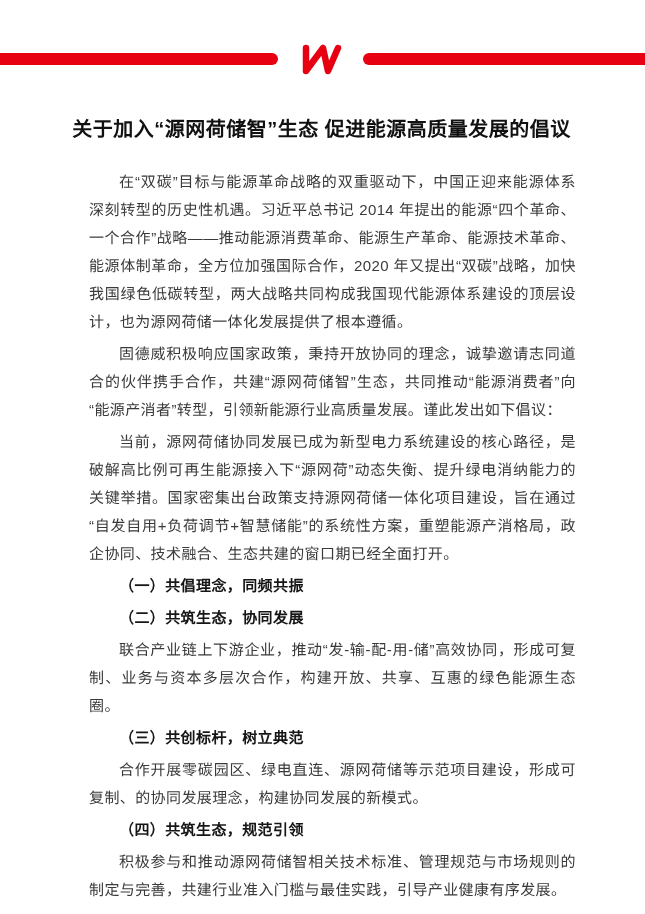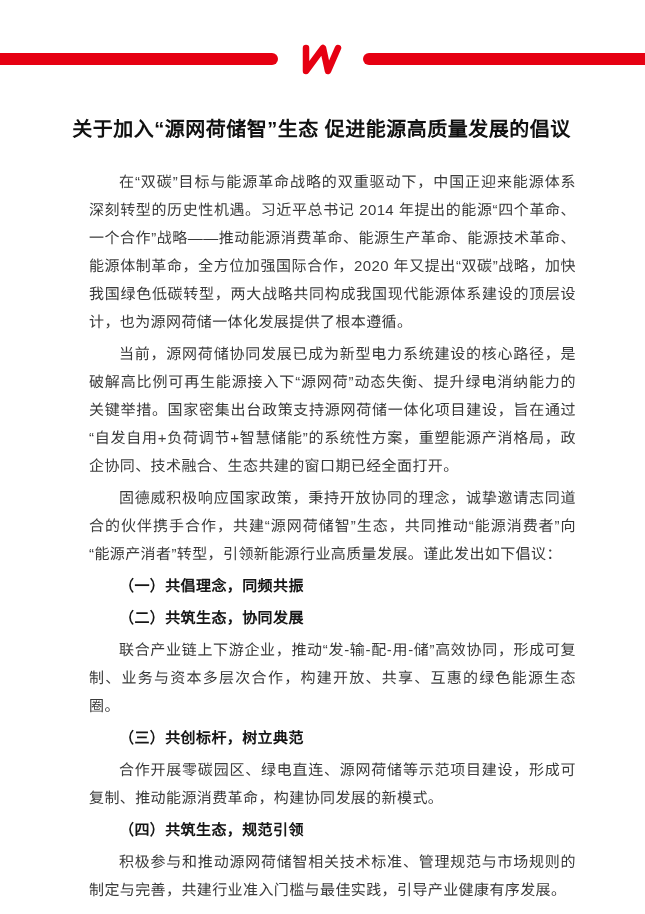--- a/index.html
+++ b/index.html
@@ -58,28 +58,28 @@
     <svg class="logo" viewBox="0 0 42 32" fill="none" xmlns="http://www.w3.org/2000/svg">
       <path d="M 5 4 L 5 27 L 22 4 L 27 27 L 37 4" stroke="currentColor" stroke-width="6.5" stroke-linecap="round" stroke-linejoin="round" fill="none"></path>
     </svg>
     <div class="rule rule-right"></div>
   </header>
 
   <h1 class="doc-title">关于加入“源网荷储智”生态 促进能源高质量发展的倡议</h1>
 
   <main class="doc-body">
     <p>在“双碳”目标与能源革命战略的双重驱动下，中国正迎来能源体系深刻转型的历史性机遇。习近平总书记 2014 年提出的能源“四个革命、一个合作”战略——推动能源消费革命、能源生产革命、能源技术革命、能源体制革命，全方位加强国际合作，2020 年又提出“双碳”战略，加快我国绿色低碳转型，两大战略共同构成我国现代能源体系建设的顶层设计，也为源网荷储一体化发展提供了根本遵循。</p>
+    <p>固德威积极响应国家政策，秉持开放协同的理念，诚挚邀请志同道合的伙伴携手合作，共建“源网荷储智”生态，共同推动“能源消费者”向“能源产消者”转型，引领新能源行业高质量发展。谨此发出如下倡议：</p>
     <p>当前，源网荷储协同发展已成为新型电力系统建设的核心路径，是破解高比例可再生能源接入下“源网荷”动态失衡、提升绿电消纳能力的关键举措。国家密集出台政策支持源网荷储一体化项目建设，旨在通过“自发自用+负荷调节+智慧储能”的系统性方案，重塑能源产消格局，政企协同、技术融合、生态共建的窗口期已经全面打开。</p>
-    <p>固德威积极响应国家政策，秉持开放协同的理念，诚挚邀请志同道合的伙伴携手合作，共建“源网荷储智”生态，共同推动“能源消费者”向“能源产消者”转型，引领新能源行业高质量发展。谨此发出如下倡议：</p>
 
     <h2>（一）共倡理念，同频共振</h2>
 
     <h2>（二）共筑生态，协同发展</h2>
     <p>联合产业链上下游企业，推动“发-输-配-用-储”高效协同，形成可复制、业务与资本多层次合作，构建开放、共享、互惠的绿色能源生态圈。</p>
 
     <h2>（三）共创标杆，树立典范</h2>
-    <p>合作开展零碳园区、绿电直连、源网荷储等示范项目建设，形成可复制、推动能源消费革命，构建协同发展的新模式。</p>
+    <p>合作开展零碳园区、绿电直连、源网荷储等示范项目建设，形成可复制、的协同发展理念，构建协同发展的新模式。</p>
 
     <h2>（四）共筑生态，规范引领</h2>
     <p>积极参与和推动源网荷储智相关技术标准、管理规范与市场规则的制定与完善，共建行业准入门槛与最佳实践，引导产业健康有序发展。</p>
   </main>
 
 </div>
 
 </body></html>

